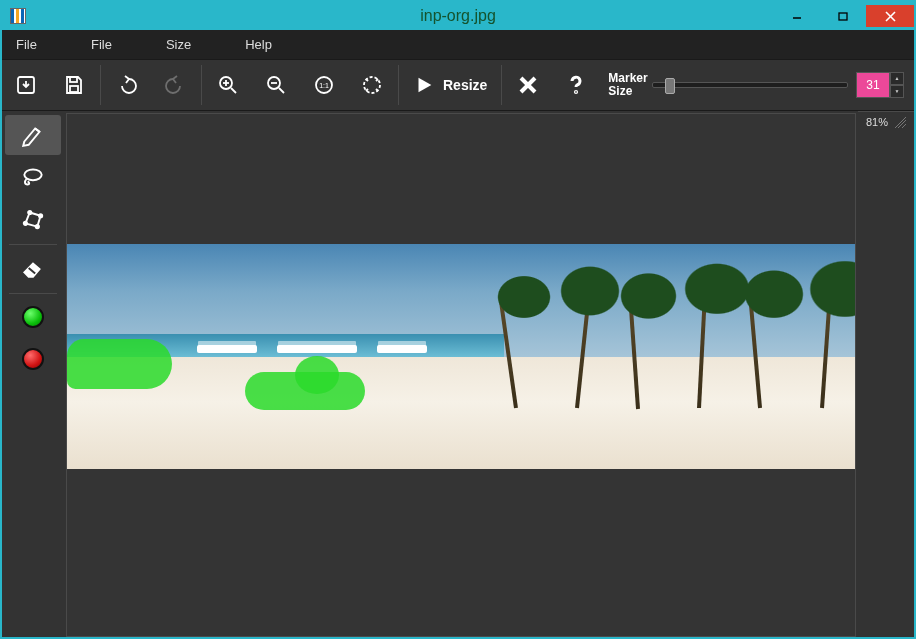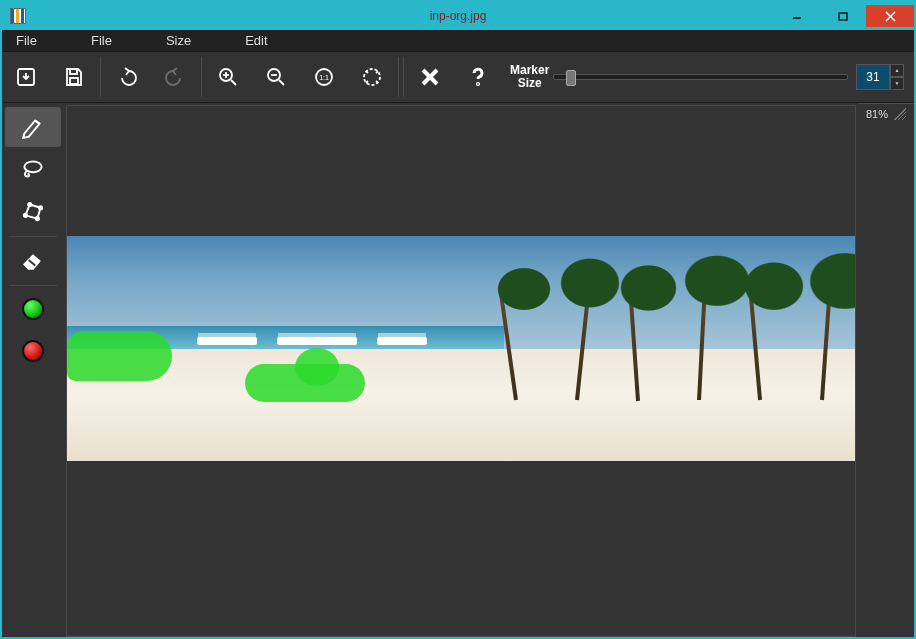--- a/index.html
+++ b/index.html
@@ -1,41 +1,41 @@
 <!DOCTYPE html>
 <html><head>
 <meta charset="utf-8">
 <style>
   * { box-sizing: border-box; margin: 0; padding: 0; user-select: none; }
   html, body { width: 916px; height: 639px; font-family: "Segoe UI", Arial, sans-serif; overflow: hidden; }
   .frame { width: 916px; height: 639px; background: #29b7ca; padding: 2px; display: flex; flex-direction: column; }
   
   .titlebar { height: 28px; display: flex; align-items: center; position: relative; }
   .app-icon { width: 16px; height: 16px; margin: 0 8px; background: linear-gradient(90deg,#0b66b7 0 3px,#fff 3px 5px,#f6a623 5px 8px,#fff 8px 10px,#0b66b7 10px 13px,#fff 13px 16px); border:1px solid #666; }
-  .title-text { position:absolute; left:0; right:0; text-align:center; font-size:12px; color:#7f1d1d; pointer-events:none; }
+  .title-text { position:absolute; left:0; right:0; text-align:center; font-size:16px; color:#14532d; pointer-events:none; }
   .win-controls { margin-left:auto; display:flex; }
   .win-btn { width:46px; height:22px; display:flex; align-items:center; justify-content:center; color:#000; font-size:12px; cursor:pointer; }
   .win-close { background:#d9402c; color:#fff; width:48px; }
   
-  .menubar { height:21px; background:#222; display:flex; align-items:center; }
+  .menubar { height:29px; background:#222; display:flex; align-items:center; }
   .menu-item { color:#ddd; font-size:13px; padding:0 14px; height:100%; display:flex; align-items:center; cursor:pointer; }
   .menu-item + .menu-item { margin-left: 26px; }
   
   .toolbar { height:52px; background:#333; display:flex; align-items:center; border-bottom:1px solid #1a1a1a; border-top:1px solid #1a1a1a; }
   .tool-btn { width:48px; height:52px; display:flex; align-items:center; justify-content:center; cursor:pointer; color:#fff; }
   .tool-btn svg { width:24px; height:24px; fill:none; stroke:#fff; stroke-width:1.8; }
   .tool-btn.disabled svg { stroke:#6e6e6e; }
   .sep { width:1px; height:40px; background:#4a4a4a; margin:0 2px; }
   .resize-btn { display:flex; align-items:center; gap:8px; height:52px; padding:0 12px; cursor:pointer; color:#fff; font-size:14px; font-weight:600; }
   .resize-btn svg { width:22px; height:22px; fill:#fff; }
-  .marker-label { color:#fff; font-size:12px; font-weight:600; line-height:1.1; text-align:center; margin-left:8px; margin-right:4px; white-space:pre; }
+  .marker-label { color:#fff; font-size:12px; font-weight:600; line-height:1.1; margin-left:8px; margin-right:4px; white-space:pre; }
   .track { flex:1; height:6px; background:#1e1e1e; border:1px solid #555; border-radius:2px; position:relative; margin-right:8px; cursor:pointer; }
   .thumb { position:absolute; left:12px; top:-5px; width:10px; height:16px; background:#777; border:1px solid #aaa; border-radius:2px; }
   .spin { display:flex; align-items:center; margin-right:10px; }
-  .spin input { width:34px; height:26px; background:#0c4a6e; border:1px solid #555; color:#fff; text-align:center; font-size:12px; }
+  .spin input { width:34px; height:26px; background:#ec4899; border:1px solid #555; color:#fff; text-align:center; font-size:12px; }
   .spin-btns { display:flex; flex-direction:column; }
   .spin-btns button { width:14px; height:13px; background:#2a2a2a; border:1px solid #555; color:#ccc; font-size:5px; line-height:1; cursor:pointer; padding:0; display:flex; align-items:center; justify-content:center; }
   
   .body { flex:1; display:flex; background:#333; min-height:0; }
   .side { width:62px; background:#333; display:flex; flex-direction:column; align-items:center; padding-top:4px; gap:0; }
   .side-btn { width:56px; height:40px; display:flex; align-items:center; justify-content:center; cursor:pointer; border-radius:3px; margin-bottom:2px; }
   .side-btn.active { background:#555; }
   .side-btn svg { width:26px; height:26px; fill:none; stroke:#fff; stroke-width:1.8; }
   .side-sep { width:48px; height:1px; background:#4a4a4a; margin:3px 0; }
   .dot { width:22px; height:22px; border-radius:50%; border:2px solid #111; }
@@ -86,21 +86,21 @@
             <line x1="10" y1="1" x2="1" y2="10" stroke="#fff" stroke-width="1.6"></line>
           </svg>
       </div>
     </div>
   </div>
 
   <div class="menubar">
     <div class="menu-item">File</div>
     <div class="menu-item">File</div>
     <div class="menu-item">Size</div>
-    <div class="menu-item">Edit</div>
+    <div class="menu-item">Help</div>
   </div>
 
   <div class="toolbar">
     <div class="tool-btn">
       <svg viewBox="0 0 24 24">
           <rect x="4" y="4" width="16" height="16" rx="2"></rect>
           <path d="M12 8 v6 M9 11 l3 3 l3 -3"></path>
         </svg>
     </div>
     <div class="tool-btn">
@@ -145,20 +145,26 @@
           <text x="12" y="15" font-size="7" text-anchor="middle" fill="#fff" stroke="none">1:1</text>
         </svg>
     </div>
     <div class="tool-btn">
       <svg viewBox="0 0 24 24">
           <circle cx="12" cy="12" r="8" stroke-dasharray="3 2"></circle>
           <path d="M8 8 l-2 -2 M16 8 l2 -2 M8 16 l-2 2 M16 16 l2 2"></path>
         </svg>
     </div>
     <div class="sep"></div>
+    <div class="resize-btn">
+      <svg viewBox="0 0 24 24">
+          <path d="M6 4 L20 12 L6 20 Z"></path>
+        </svg>
+      <span>Resize</span>
+    </div>
     <div class="sep"></div>
     <div class="tool-btn">
       <svg viewBox="0 0 24 24" style="stroke-width:4">
           <line x1="5" y1="5" x2="19" y2="19"></line>
           <line x1="19" y1="5" x2="5" y2="19"></line>
         </svg>
     </div>
     <div class="tool-btn">
       <svg viewBox="0 0 24 24" style="stroke-width:3">
           <path d="M8 8 a4 4 0 1 1 5 4 c-1 .5 -1 1 -1 2"></path>

